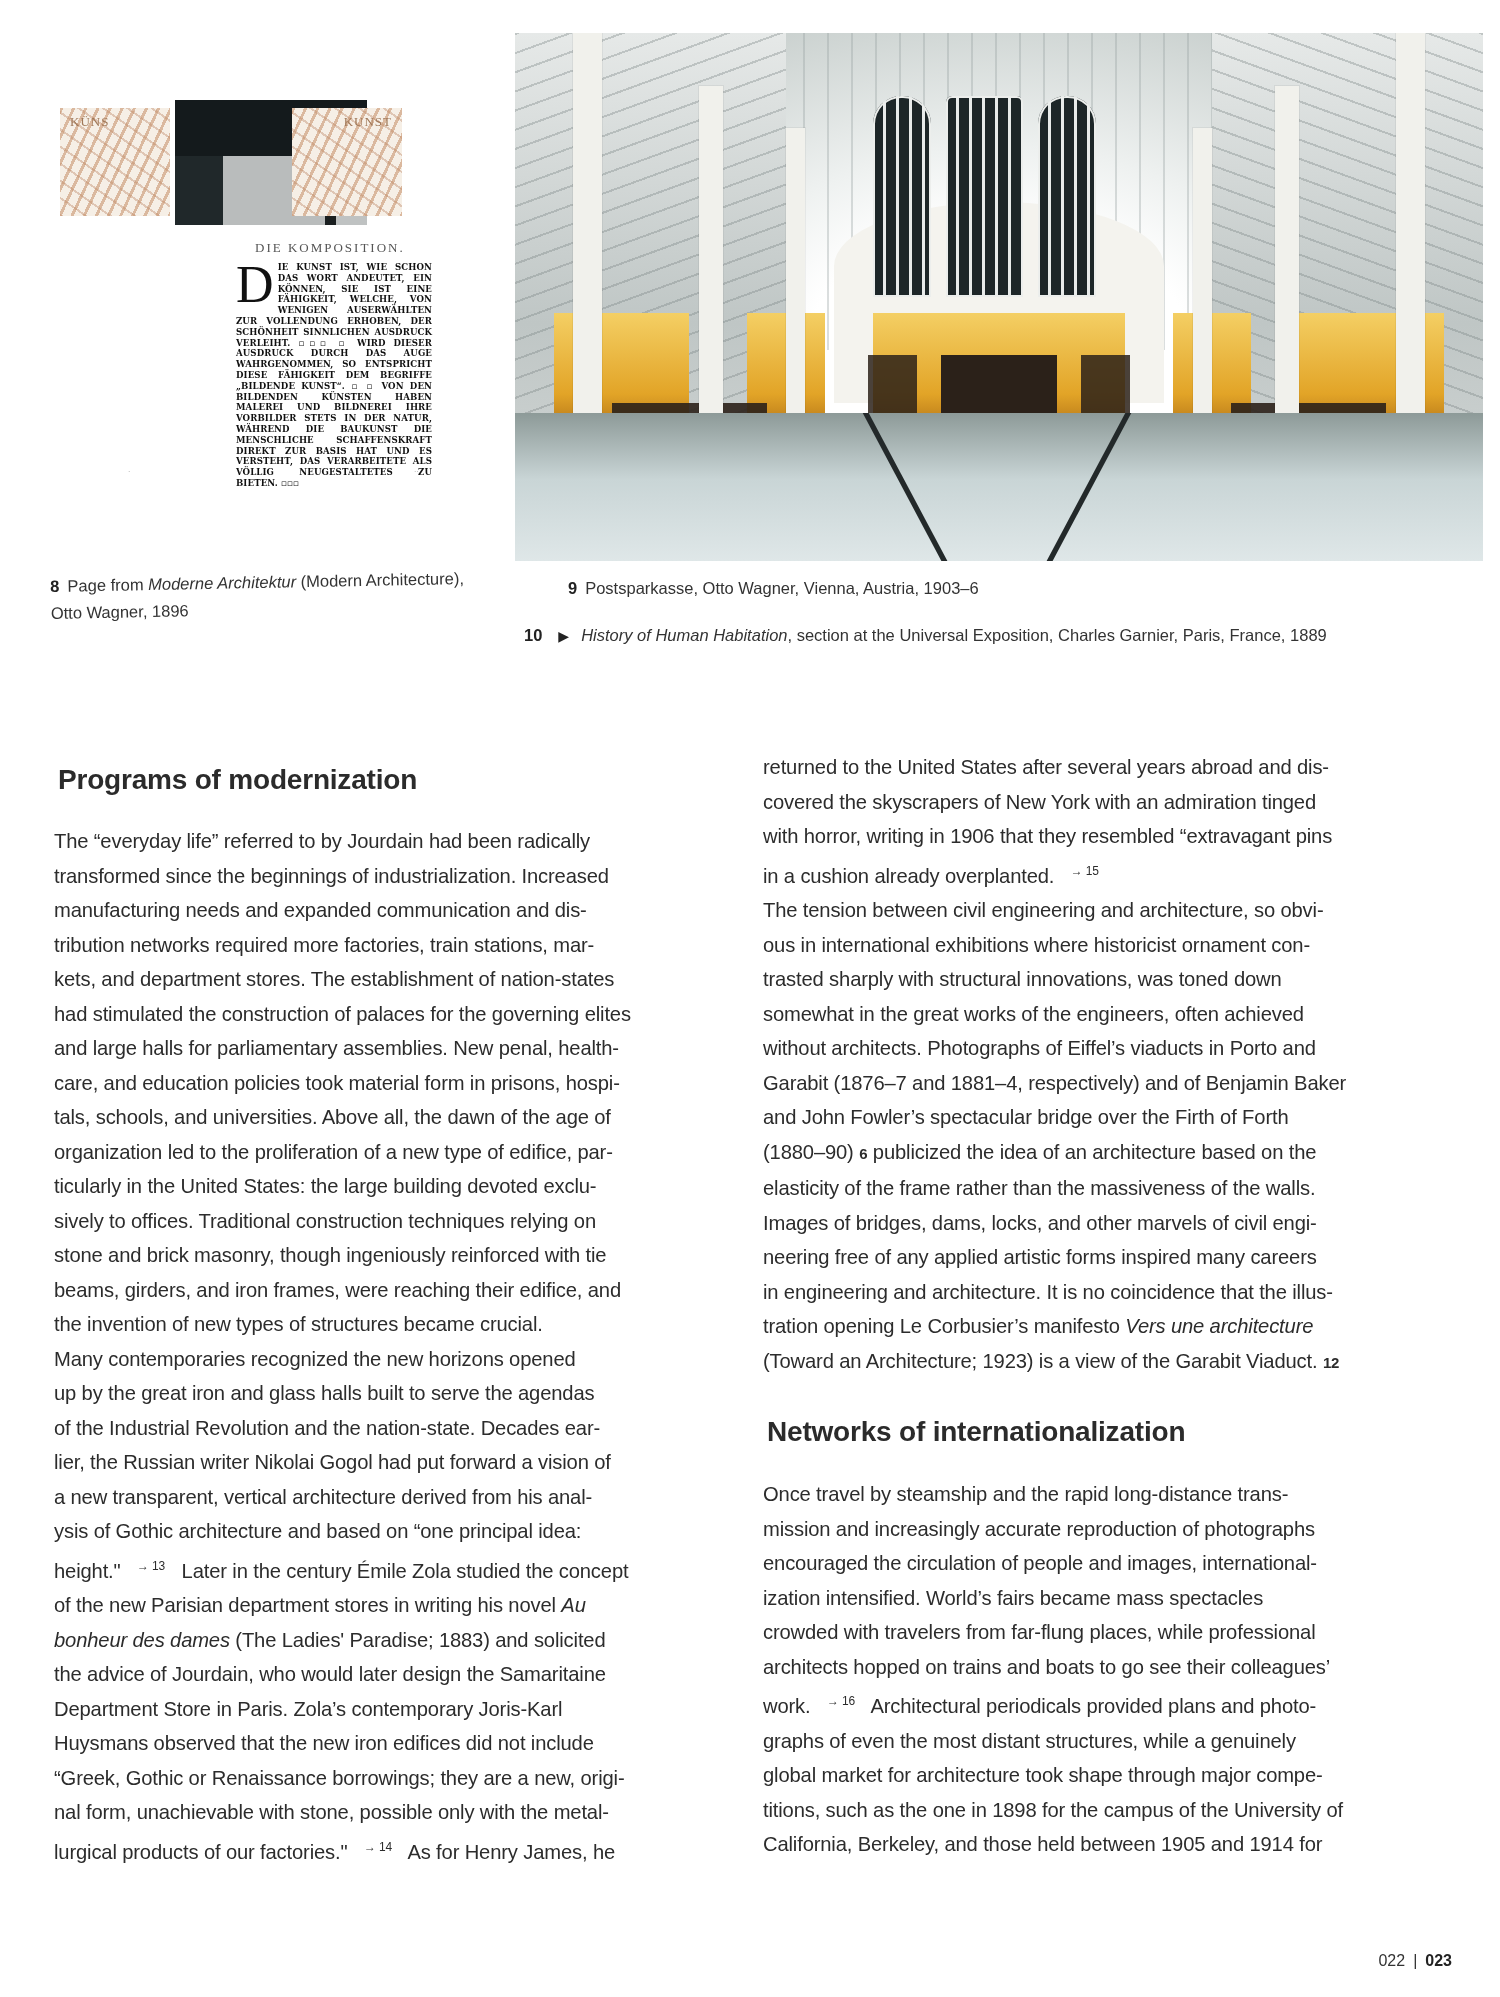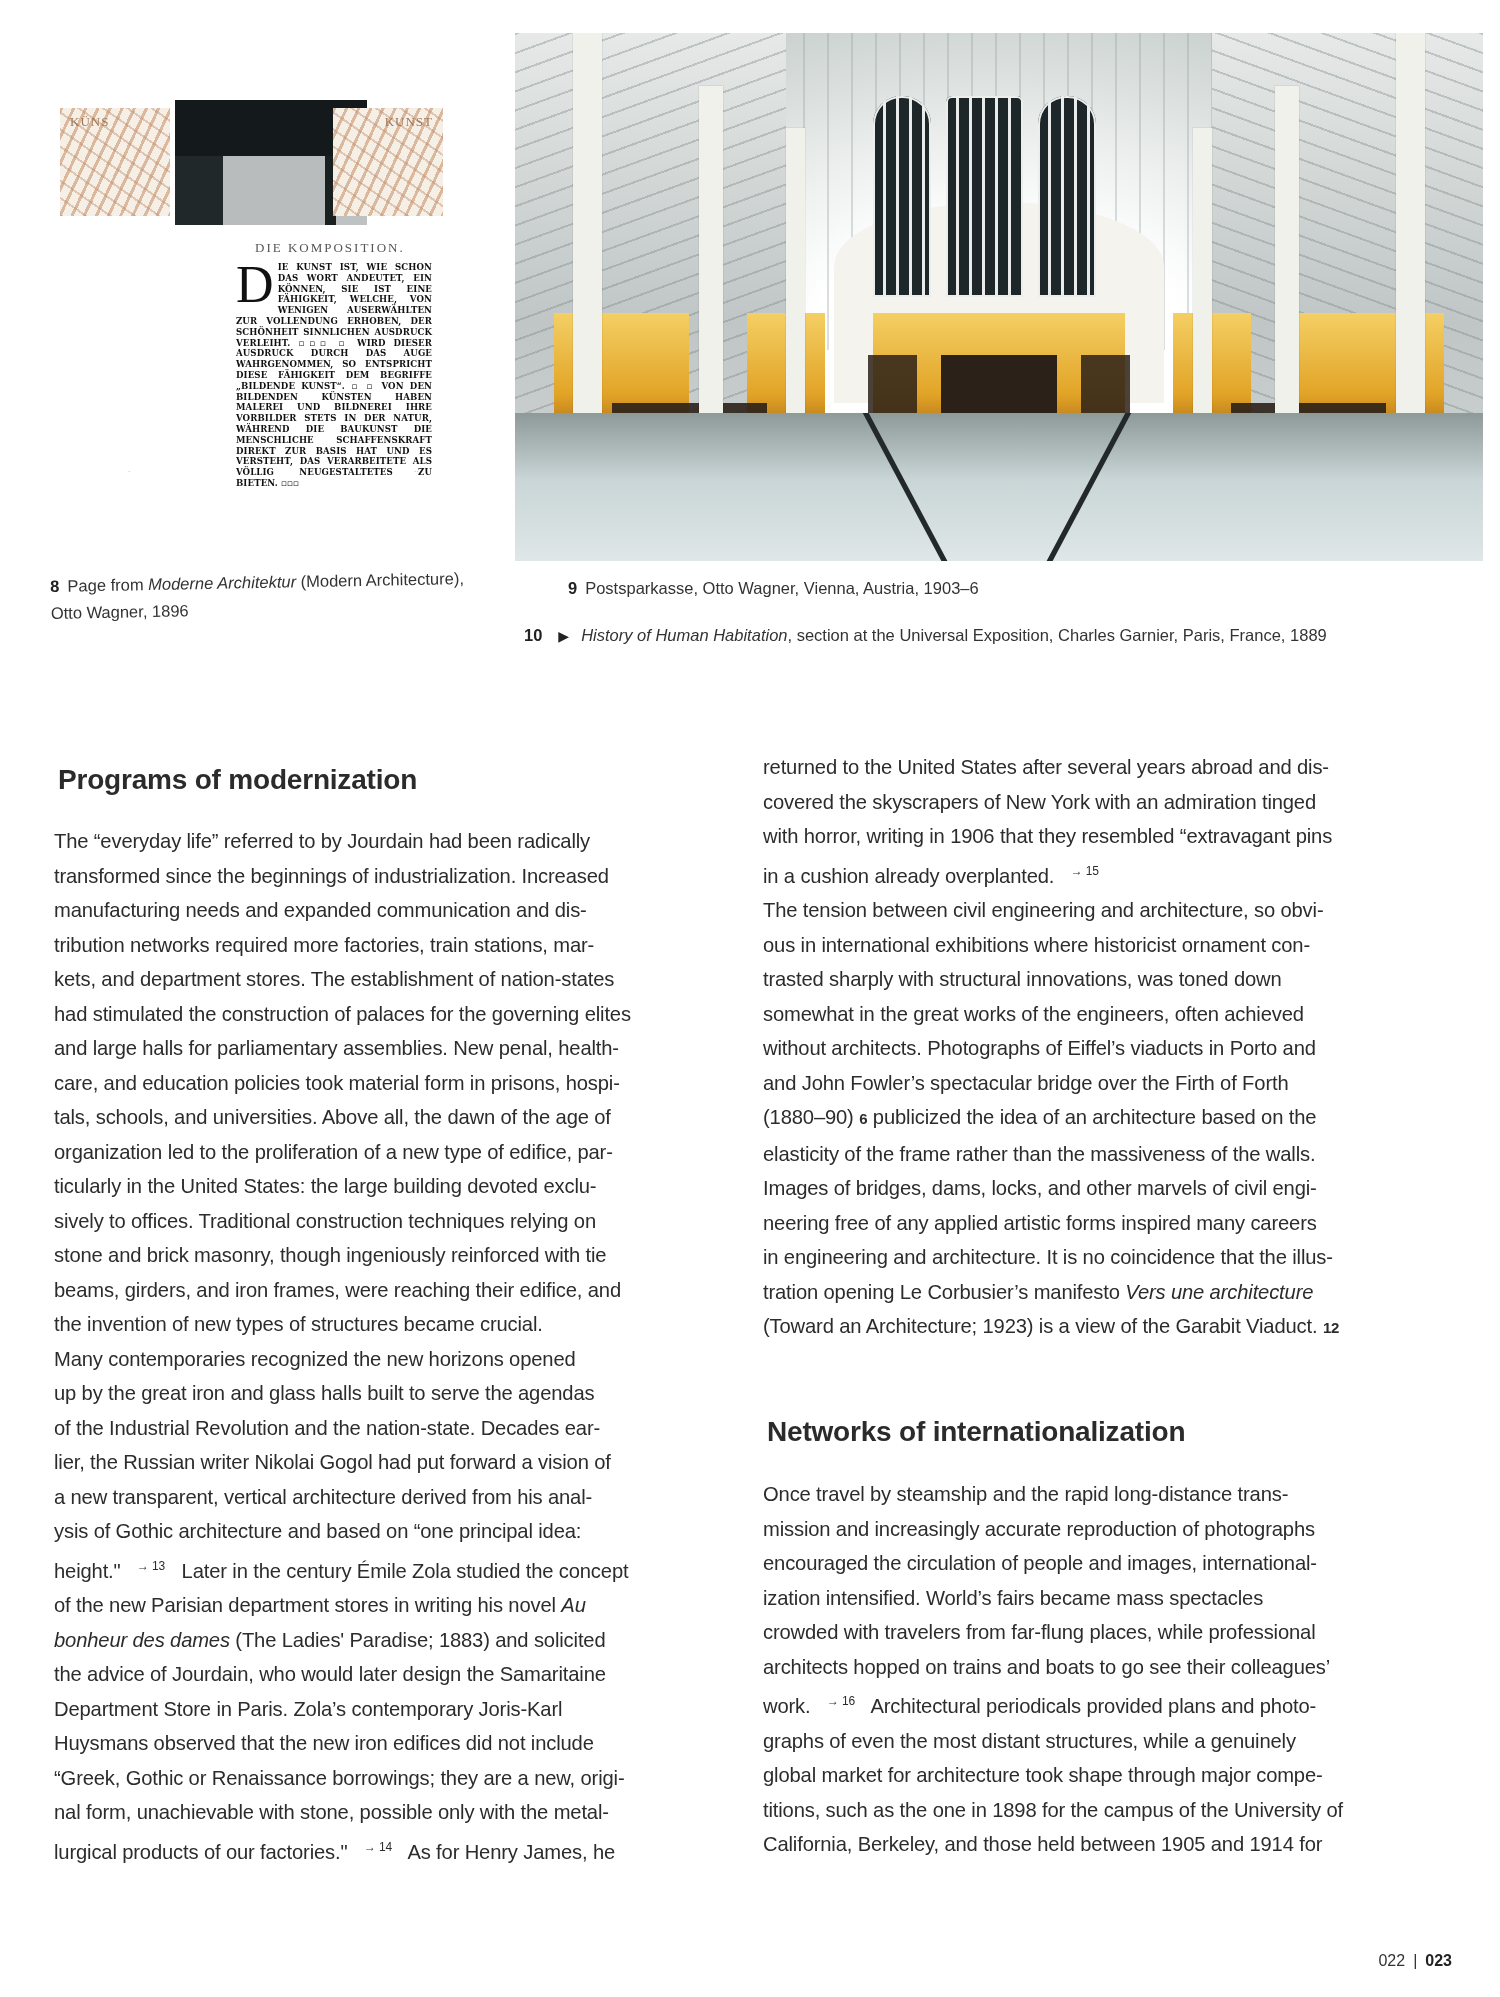--- a/index.html
+++ b/index.html
@@ -6,21 +6,21 @@
   body {
     width: 1500px; height: 1997px; position: relative; overflow: hidden;
     background: #ffffff; color: #2a2a2a;
     font-family: "Liberation Sans", sans-serif;
   }
   .abs { position: absolute; }
 
   
   .fig8 { left: 60px; top: 30px; width: 420px; height: 470px; }
   .fig8-head { left: 190px; top: 100px; width: 170px; height: 4px; background: #c9c4a8; opacity: .7; }
-  .fig8-band { left: 60px; top: 100px; width: 383px; height: 125px; }
+  .fig8-band { left: 60px; top: 100px; width: 342px; height: 125px; }
   .fig8-sketch { position: absolute; top: 8px; height: 108px; width: 110px;
     background:
       repeating-linear-gradient(115deg, rgba(196,140,100,.55) 0 3px, transparent 3px 11px),
       repeating-linear-gradient(35deg, rgba(180,120,85,.35) 0 2px, transparent 2px 14px),
       #f6efe6; }
   .fig8-sketch.left { left: 0; }
   .fig8-sketch.right { right: 0; }
   .fig8-sketch span { position: absolute; top: 6px; font-family: "Liberation Serif", serif;
     font-size: 13px; color: #a07858; letter-spacing: 1px; }
   .fig8-photo { position: absolute; left: 115px; top: 0; width: 192px; height: 125px;
@@ -199,20 +199,21 @@
       <span class="ln">covered the skyscrapers of New York with an admiration tinged</span>
       <span class="ln">with horror, writing in 1906 that they resembled “extravagant pins</span>
     </div>
   <span class="ln"><span>in a cushion already overplanted. </span><sup>→ 15</sup></span>
   <div id="right-p2">
       <span class="ln">The tension between civil engineering and architecture, so obvi-</span>
       <span class="ln">ous in international exhibitions where historicist ornament con-</span>
       <span class="ln">trasted sharply with structural innovations, was toned down</span>
       <span class="ln">somewhat in the great works of the engineers, often achieved</span>
       <span class="ln">without architects. Photographs of Eiffel’s viaducts in Porto and</span>
+      <span class="ln">Garabit (1876–7 and 1881–4, respectively) and of Benjamin Baker</span>
       <span class="ln">and John Fowler’s spectacular bridge over the Firth of Forth</span>
     </div>
   <span class="ln"><span>(1880–90) </span><span class="figref">6</span><span> publicized the idea of an architecture based on the</span></span>
   <div id="right-p2b">
       <span class="ln">elasticity of the frame rather than the massiveness of the walls.</span>
       <span class="ln">Images of bridges, dams, locks, and other marvels of civil engi-</span>
       <span class="ln">neering free of any applied artistic forms inspired many careers</span>
       <span class="ln">in engineering and architecture. It is no coincidence that the illus-</span>
     </div>
   <span class="ln"><span>tration opening Le Corbusier’s manifesto </span><i>Vers une architecture</i></span>

